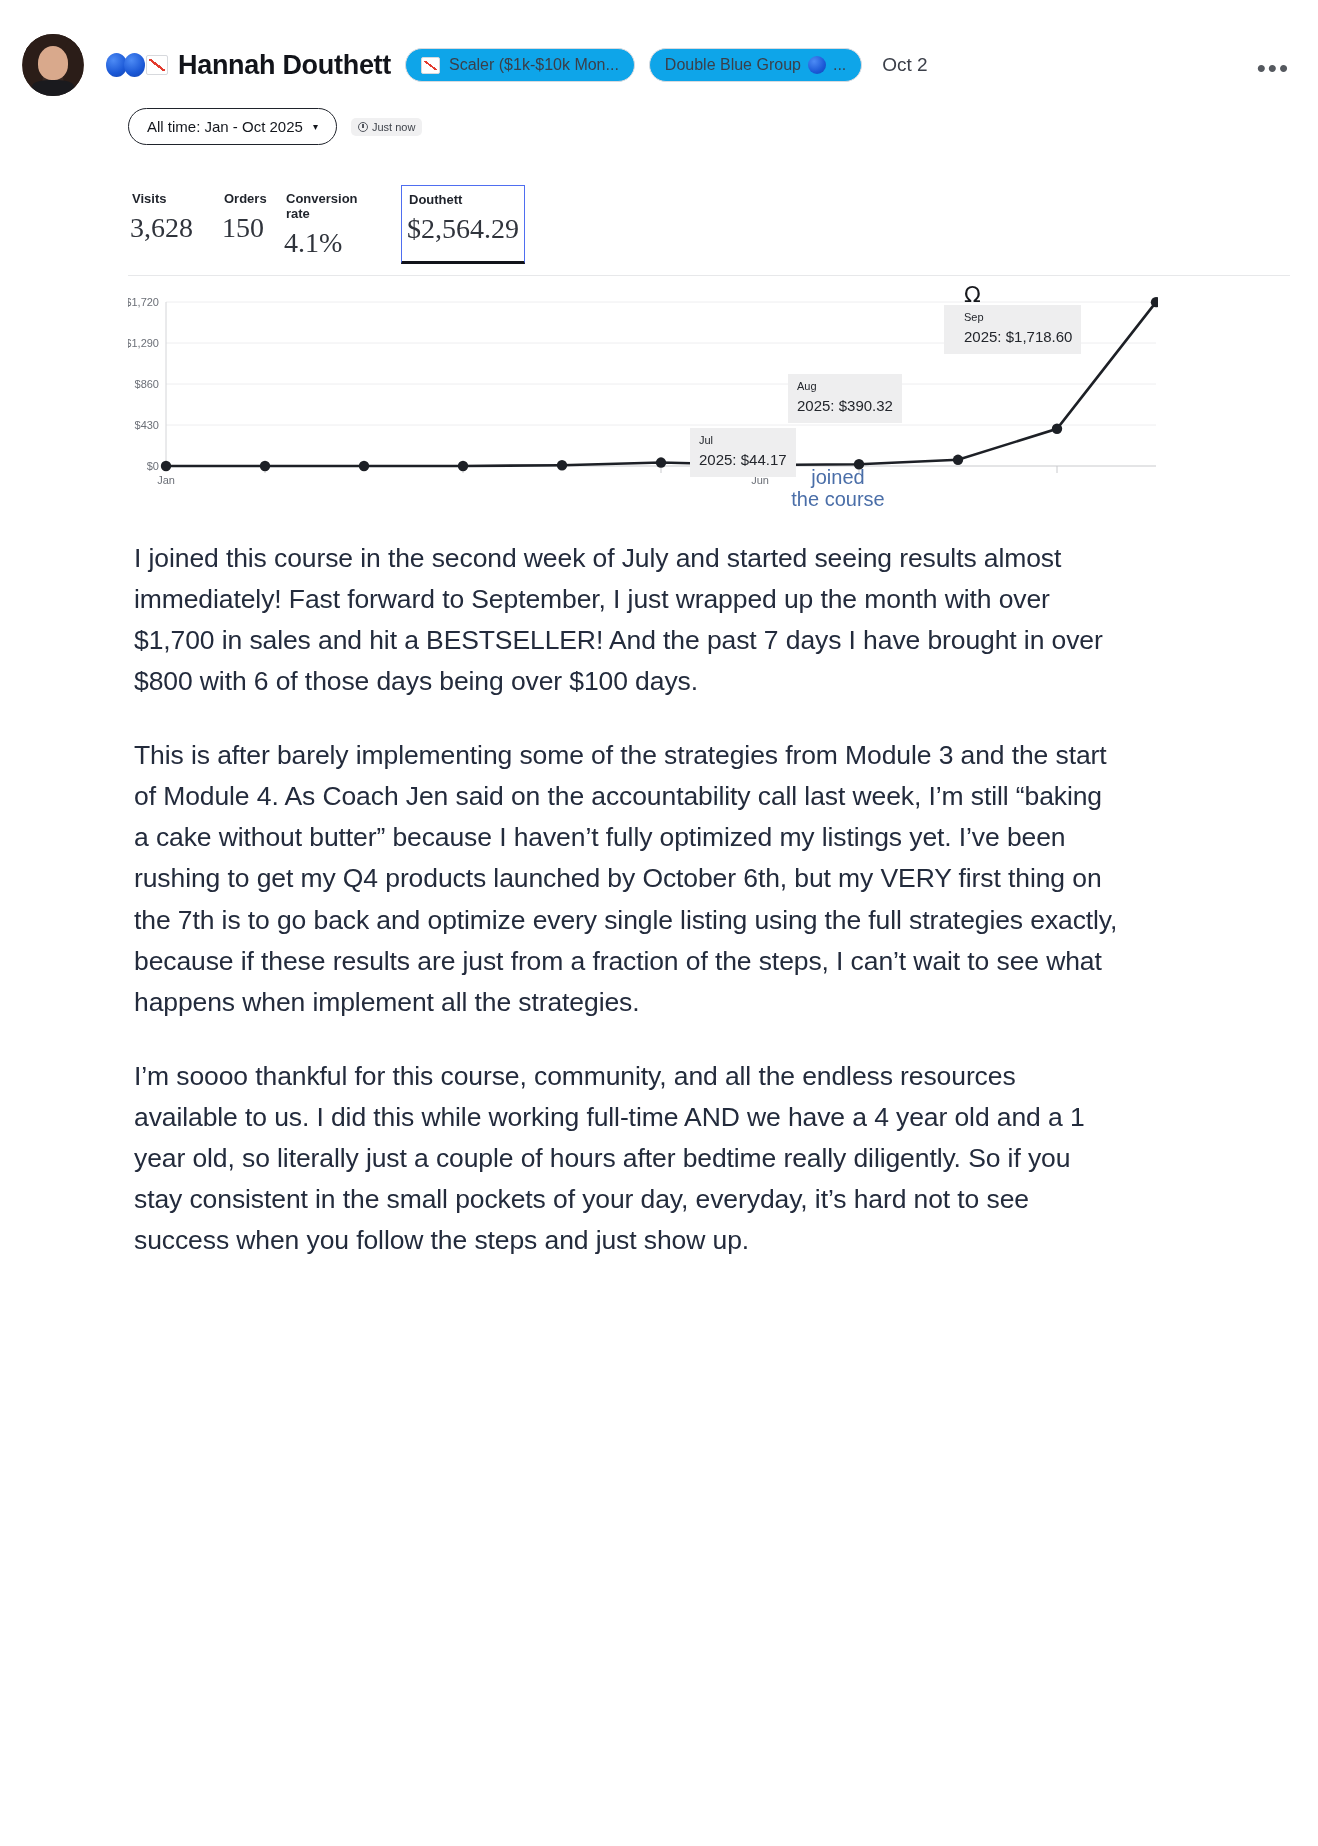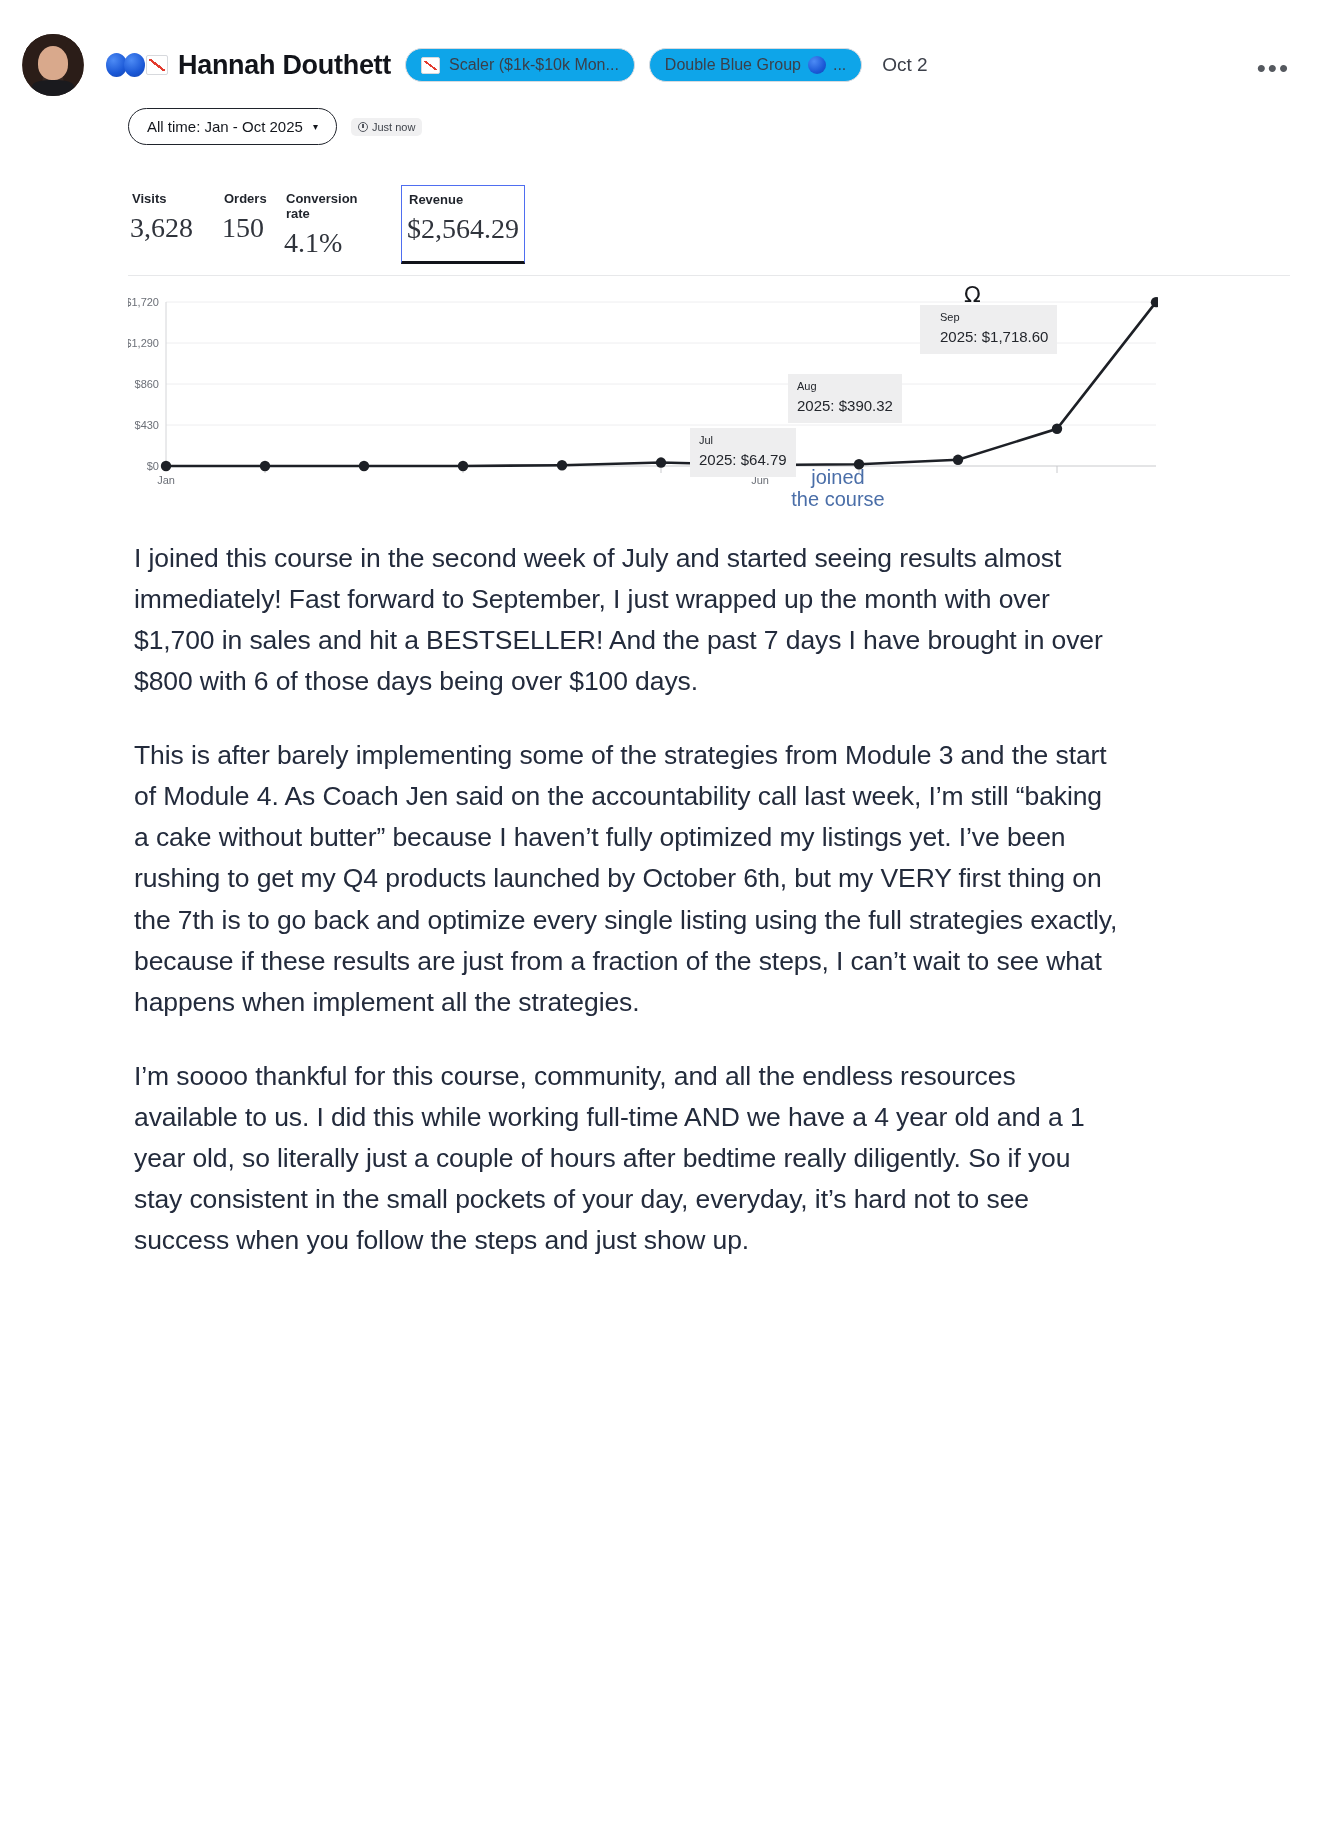--- a/index.html
+++ b/index.html
@@ -224,21 +224,21 @@
     </div>
     <div class="metric w-orders">
       <div class="m-label">Orders</div>
       <div class="m-value">150</div>
     </div>
     <div class="metric w-conv">
       <div class="m-label">Conversion rate</div>
       <div class="m-value">4.1%</div>
     </div>
     <div class="metric selected">
-      <div class="m-label">Revenue</div>
+      <div class="m-label">Douthett</div>
       <div class="m-value">$2,564.29</div>
     </div>
   </div>
 
   <div class="chart-wrap">
     <svg class="chart-svg" width="1030" height="230">
 
       <g id="gridlines">
           <line x1="38" x2="1028" y1="180" y2="180" stroke="#c9cacd" stroke-width="1"></line>
           <line x1="38" x2="1028" y1="139" y2="139" stroke="#eeeef0" stroke-width="1"></line>
@@ -280,27 +280,27 @@
           <circle cx="632" cy="179.04651162790697" r="5.2" fill="#1d2026"></circle>
           <circle cx="731" cy="178.28372093023256" r="5.2" fill="#1d2026"></circle>
           <circle cx="830" cy="173.8223488372093" r="5.2" fill="#1d2026"></circle>
           <circle cx="929" cy="142.78344186046513" r="5.2" fill="#1d2026"></circle>
           <circle cx="1028" cy="16.133488372093012" r="5.2" fill="#1d2026"></circle>
         </g>
     </svg>
 
     <div class="tooltip" style="left:562px; top:142px;">
       <div class="t-top">Jul</div>
-      <div class="t-bot">2025: $64.79</div>
+      <div class="t-bot">2025: $44.17</div>
     </div>
     <div class="tooltip" style="left:660px; top:88px;">
       <div class="t-top">Aug</div>
       <div class="t-bot">2025: $390.32</div>
     </div>
-    <div class="tooltip" style="left:792px; top:19px;padding-left:20px;">
+    <div class="tooltip" style="left:816px; top:19px;padding-left:20px;">
       <div class="t-top">Sep</div>
       <div class="t-bot">2025: $1,718.60</div>
     </div>
 
     <div class="cursor-glyph" style="left:836px; top:-4px;">Ω</div>
 
     <div class="annot" style="left:640px; top:180px; width:140px;">
       <div>joined</div>
       <div>the course</div>
     </div>

